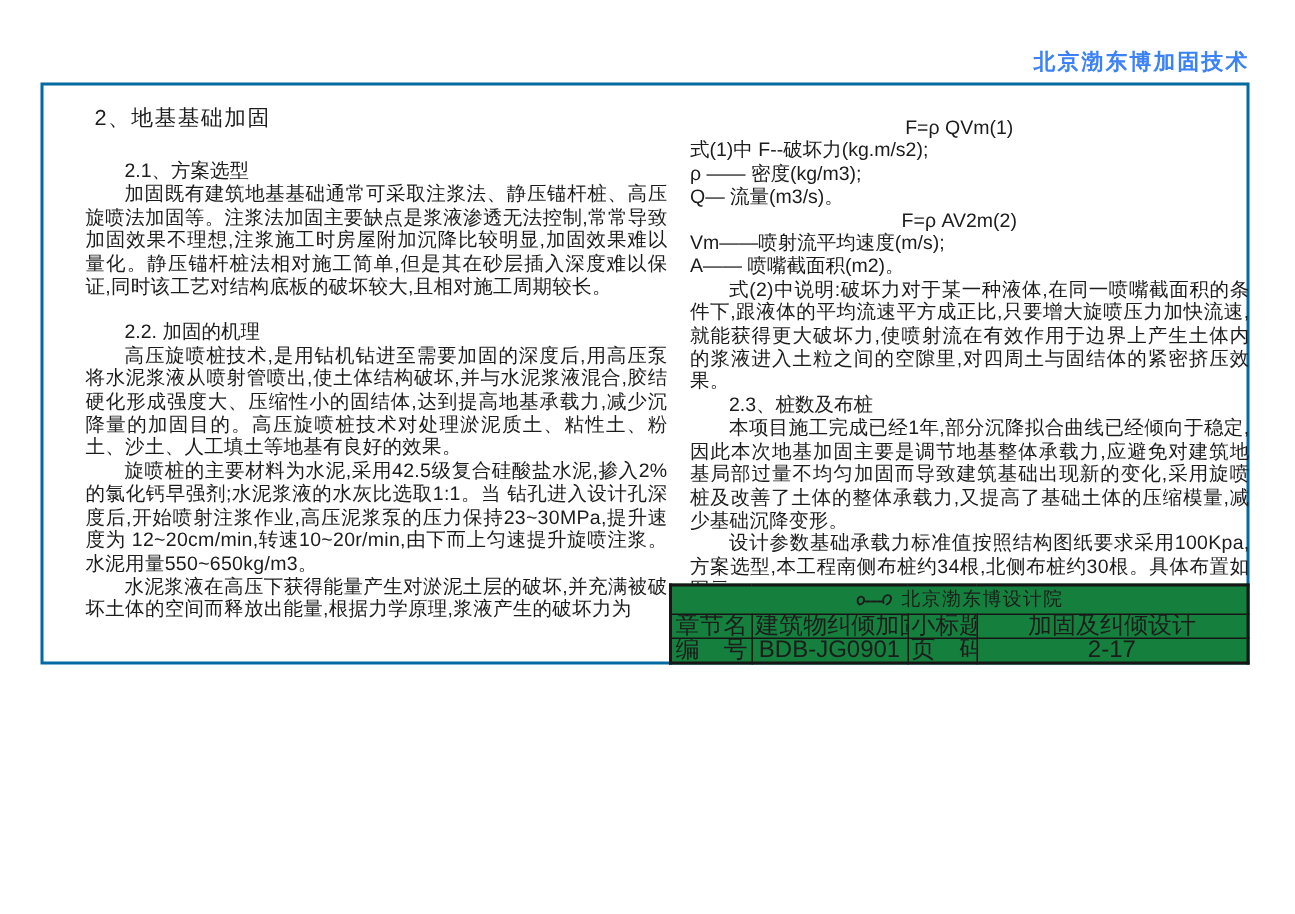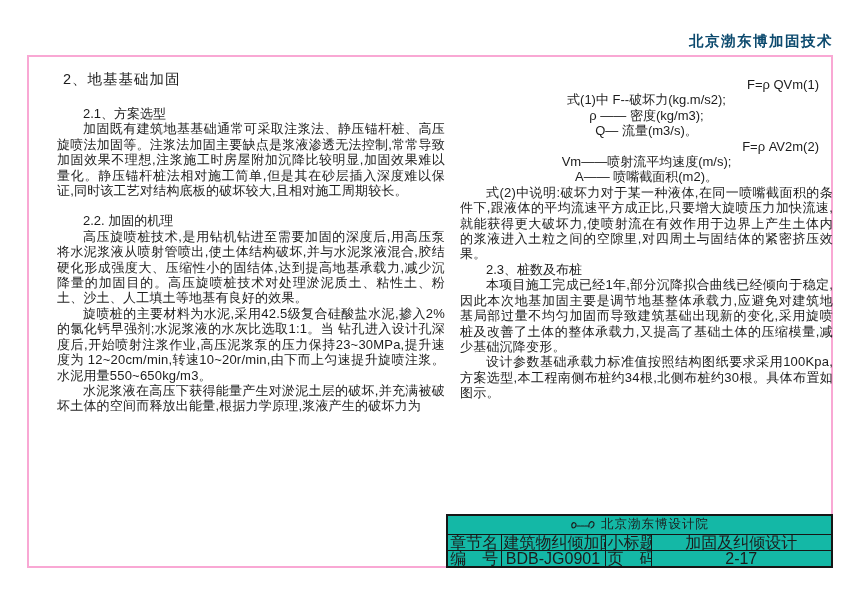--- a/index.html
+++ b/index.html
@@ -4,44 +4,44 @@
 <style>
   html,body{margin:0;padding:0;}
   body{
     width:863px;height:609px;position:relative;overflow:hidden;
     background:#ffffff;color:#1c1c1c;
     font-family:"Liberation Sans","DejaVu Sans",sans-serif;
   }
   .header-title{
     position:absolute;top:32px;right:30px;
     font-family:"Liberation Serif","DejaVu Serif",serif;
-    font-size:14.5px;letter-spacing:1.5px;color:#0c4a6e;font-weight:bold;
+    font-size:14.5px;letter-spacing:1.5px;color:#3b82f6;font-weight:bold;
   }
   .main-box{
-    position:absolute;left:27px;top:55px;width:806px;height:513px;
-    border:2px solid #f9a8d4;box-sizing:border-box;background:#fff;
+    position:absolute;left:27px;top:55px;width:806px;height:388px;
+    border:2px solid #0369a1;box-sizing:border-box;background:#fff;
   }
   .col{position:absolute;}
   .left-col{left:28px;top:14px;width:388px;}
   .right-col{left:431px;top:20px;width:373px;}
   .doc-heading{font-size:14.5px;letter-spacing:1px;margin:0 0 19px 6px;line-height:16px;}
   .subhead{font-size:13px;line-height:15.4px;padding-left:2em;margin:0;}
   .gap-top{margin-top:15px;}
   .para{
     margin:0;text-indent:2em;font-size:13px;line-height:15.4px;
     text-align:justify;letter-spacing:0.2px;
   }
   .formula-row{
-    display:flex;justify-content:flex-end;
+    display:flex;justify-content:center;
     font-size:13px;line-height:15.4px;padding-right:14px;
   }
-  .defline{font-size:13px;line-height:15.4px;text-align:center;}
+  .defline{font-size:13px;line-height:15.4px;}
   .footer-table{
     position:absolute;right:-2px;bottom:-2px;width:387px;
-    border-collapse:collapse;border:2px solid #161616;background:#14b8a6;
+    border-collapse:collapse;border:2px solid #161616;background:#15803d;
     table-layout:fixed;
   }
   .footer-table td{
     border:1px solid #161616;font-size:16px;text-align:center;
     padding:1px 2px;height:13px;line-height:13px;white-space:nowrap;overflow:hidden;
   }
   .footer-table td.title-cell{height:16px;font-size:12.5px;letter-spacing:1px;}
   .logo{display:inline-block;vertical-align:-2px;margin-right:5px;}
   .c1{width:54px}.c2{width:104px}.c3{width:46px}
 </style>

